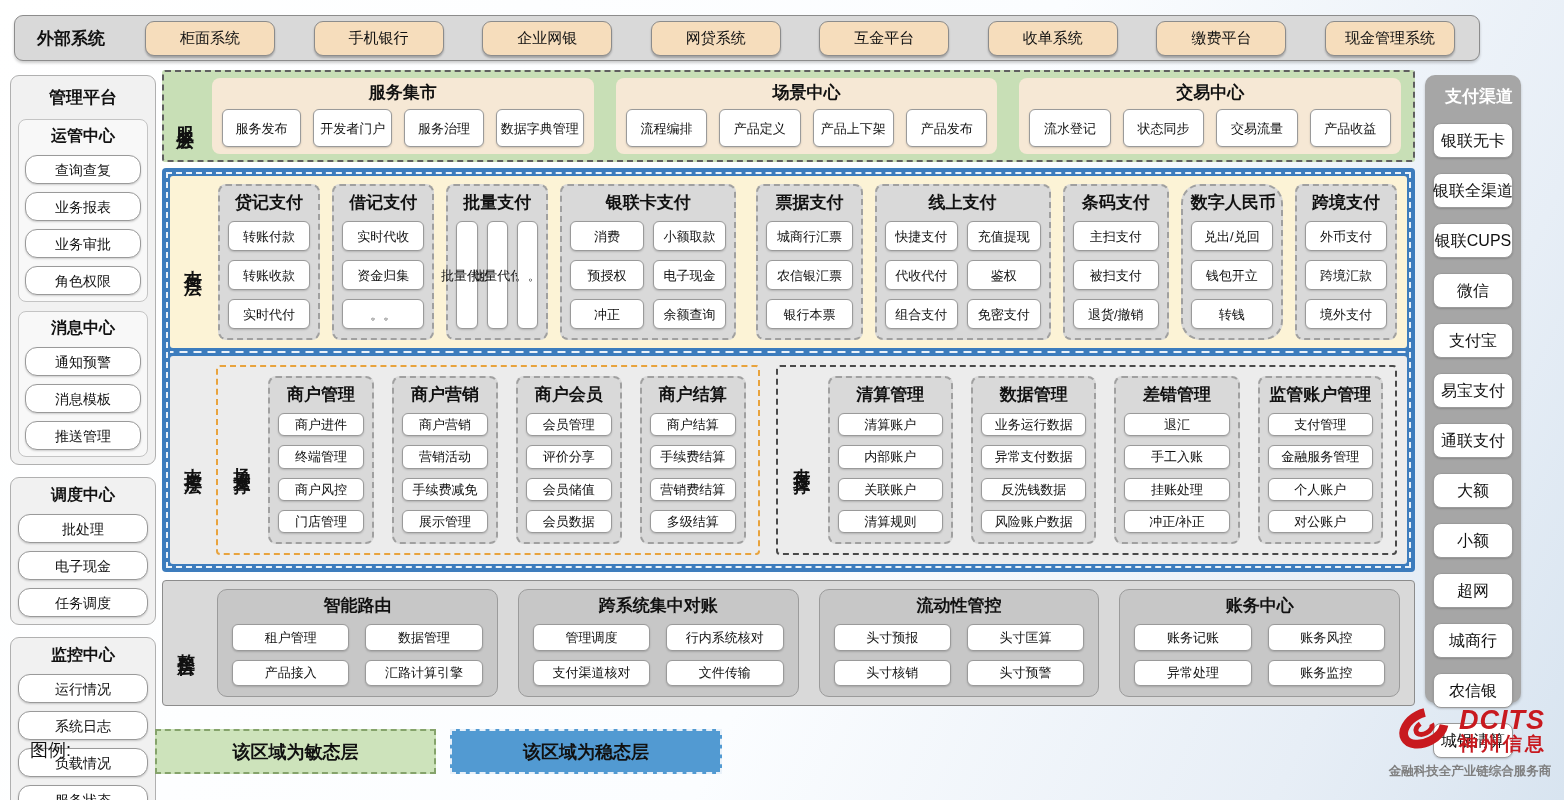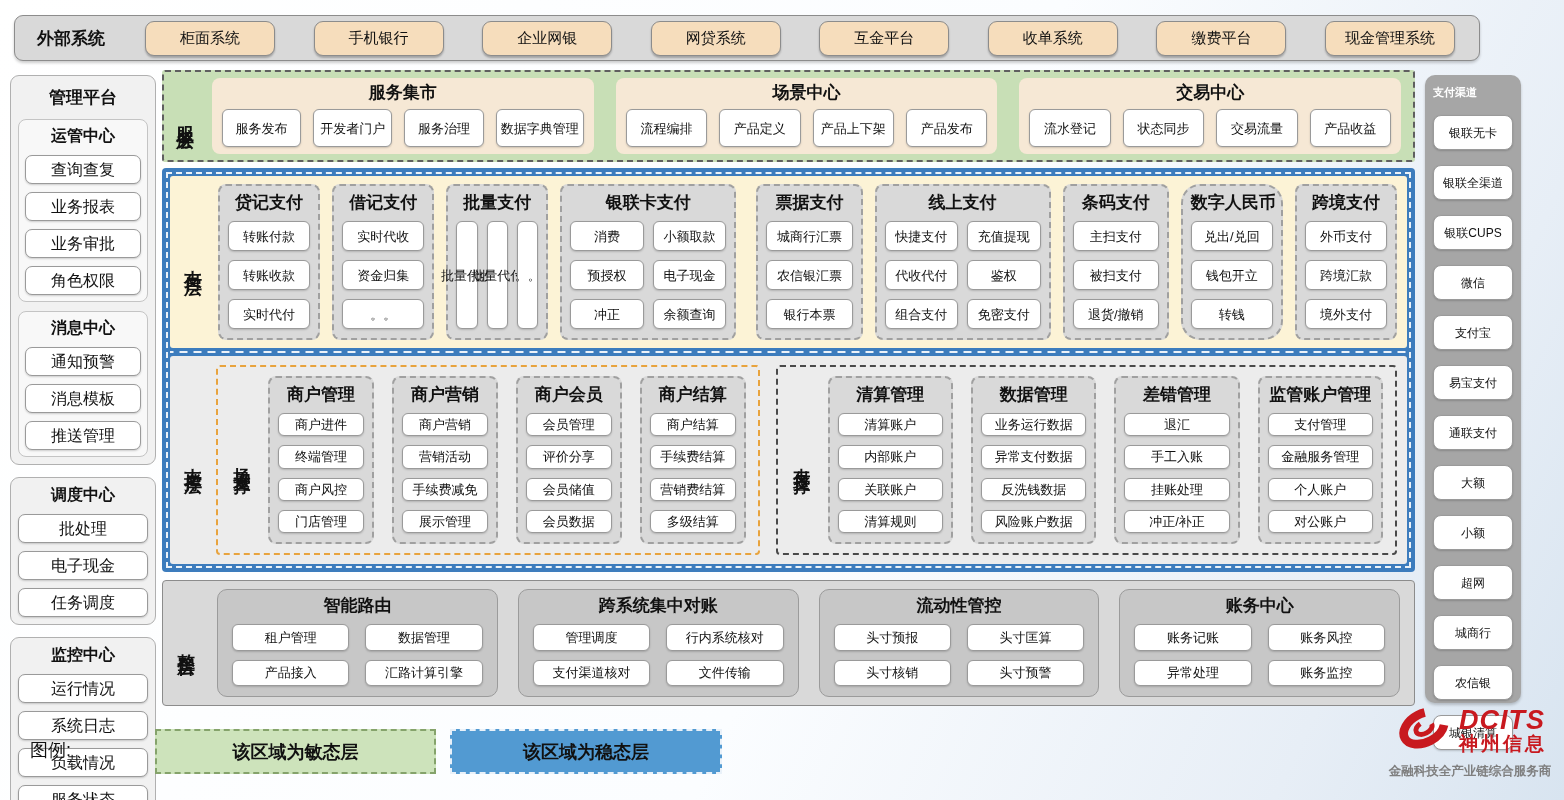--- a/index.html
+++ b/index.html
@@ -27,21 +27,21 @@
     width:128px;height:33px;background:#f6ddbc;border:1px solid #8c8c8c;border-radius:9px;
     display:flex;align-items:center;justify-content:center;font-size:15px;
     box-shadow:0 2px 2px rgba(0,0,0,.25);
   }
   
   .left-col{position:absolute;left:10px;top:75px;width:146px;height:630px;display:flex;flex-direction:column;gap:12px;box-sizing:border-box;}
   .side-panel{background:#f1f1f1;border:1px solid #b0b0b0;border-radius:9px;padding:7px;box-sizing:border-box;display:flex;flex-direction:column;gap:9px;}
   .side-title{font-size:17px;font-weight:bold;text-align:center;padding:3px 0 1px;}
   .side-group{background:#f8f8f8;border:1px solid #c4c4c4;border-radius:8px;padding:6px;display:flex;flex-direction:column;gap:8px;}
   .side-group-title{font-size:16px;font-weight:bold;text-align:center;}
-  .side-group .btn{height:23px;font-size:16px;border-radius:7px;}
+  .side-group .btn{height:23px;font-size:14px;border-radius:12px;}
   
   .main-col{position:absolute;left:162px;top:70px;width:1253px;box-sizing:border-box;}
   .vlabel{
     writing-mode:vertical-rl;text-orientation:upright;font-weight:bold;
     display:flex;align-items:center;justify-content:center;letter-spacing:5px;line-height:1;
   }
   
   .svc-layer{
     height:92px;background:#c8dfb6;border:2px dashed #5f5f5f;border-radius:3px;
     display:flex;align-items:stretch;gap:14px;padding:6px 12px 6px 8px;box-sizing:border-box;
@@ -95,22 +95,22 @@
     padding:4px 14px 10px;display:flex;flex-direction:column;gap:7px;box-sizing:border-box;
   }
   .int-group-title{font-size:17px;font-weight:bold;text-align:center;}
   .int-group .grid-items{grid-template-columns:1fr 1fr;gap:9px 16px;}
   
   .right-col{
     position:absolute;left:1425px;top:75px;width:96px;height:628px;
     background:#a6a6a6;border-radius:10px;padding:10px 8px;box-sizing:border-box;
     display:flex;flex-direction:column;gap:15px;box-shadow:0 2px 3px rgba(0,0,0,.2);
   }
-  .right-title{color:#fff;font-size:11px;font-weight:bold;text-align:left;}
-  .right-col .btn{height:29px;border-radius:8px;font-size:12px;}
+  .right-title{color:#fff;font-size:17px;font-weight:bold;text-align:right;}
+  .right-col .btn{height:29px;border-radius:8px;font-size:16px;}
   
   .legend-label{position:absolute;left:30px;top:738px;font-size:18px;}
   .legend-box{
     position:absolute;top:729px;height:45px;display:flex;align-items:center;justify-content:center;
     font-size:18px;font-weight:bold;box-sizing:border-box;
   }
   .legend-agile{left:155px;width:281px;background:#cde3bb;border:2px dashed #85a36b;}
   .legend-stable{left:450px;width:272px;background:#529ad2;border:2px dashed #e9f1f9;}
   
   .logo{position:absolute;left:1382px;top:700px;width:176px;display:flex;flex-direction:column;align-items:center;}

